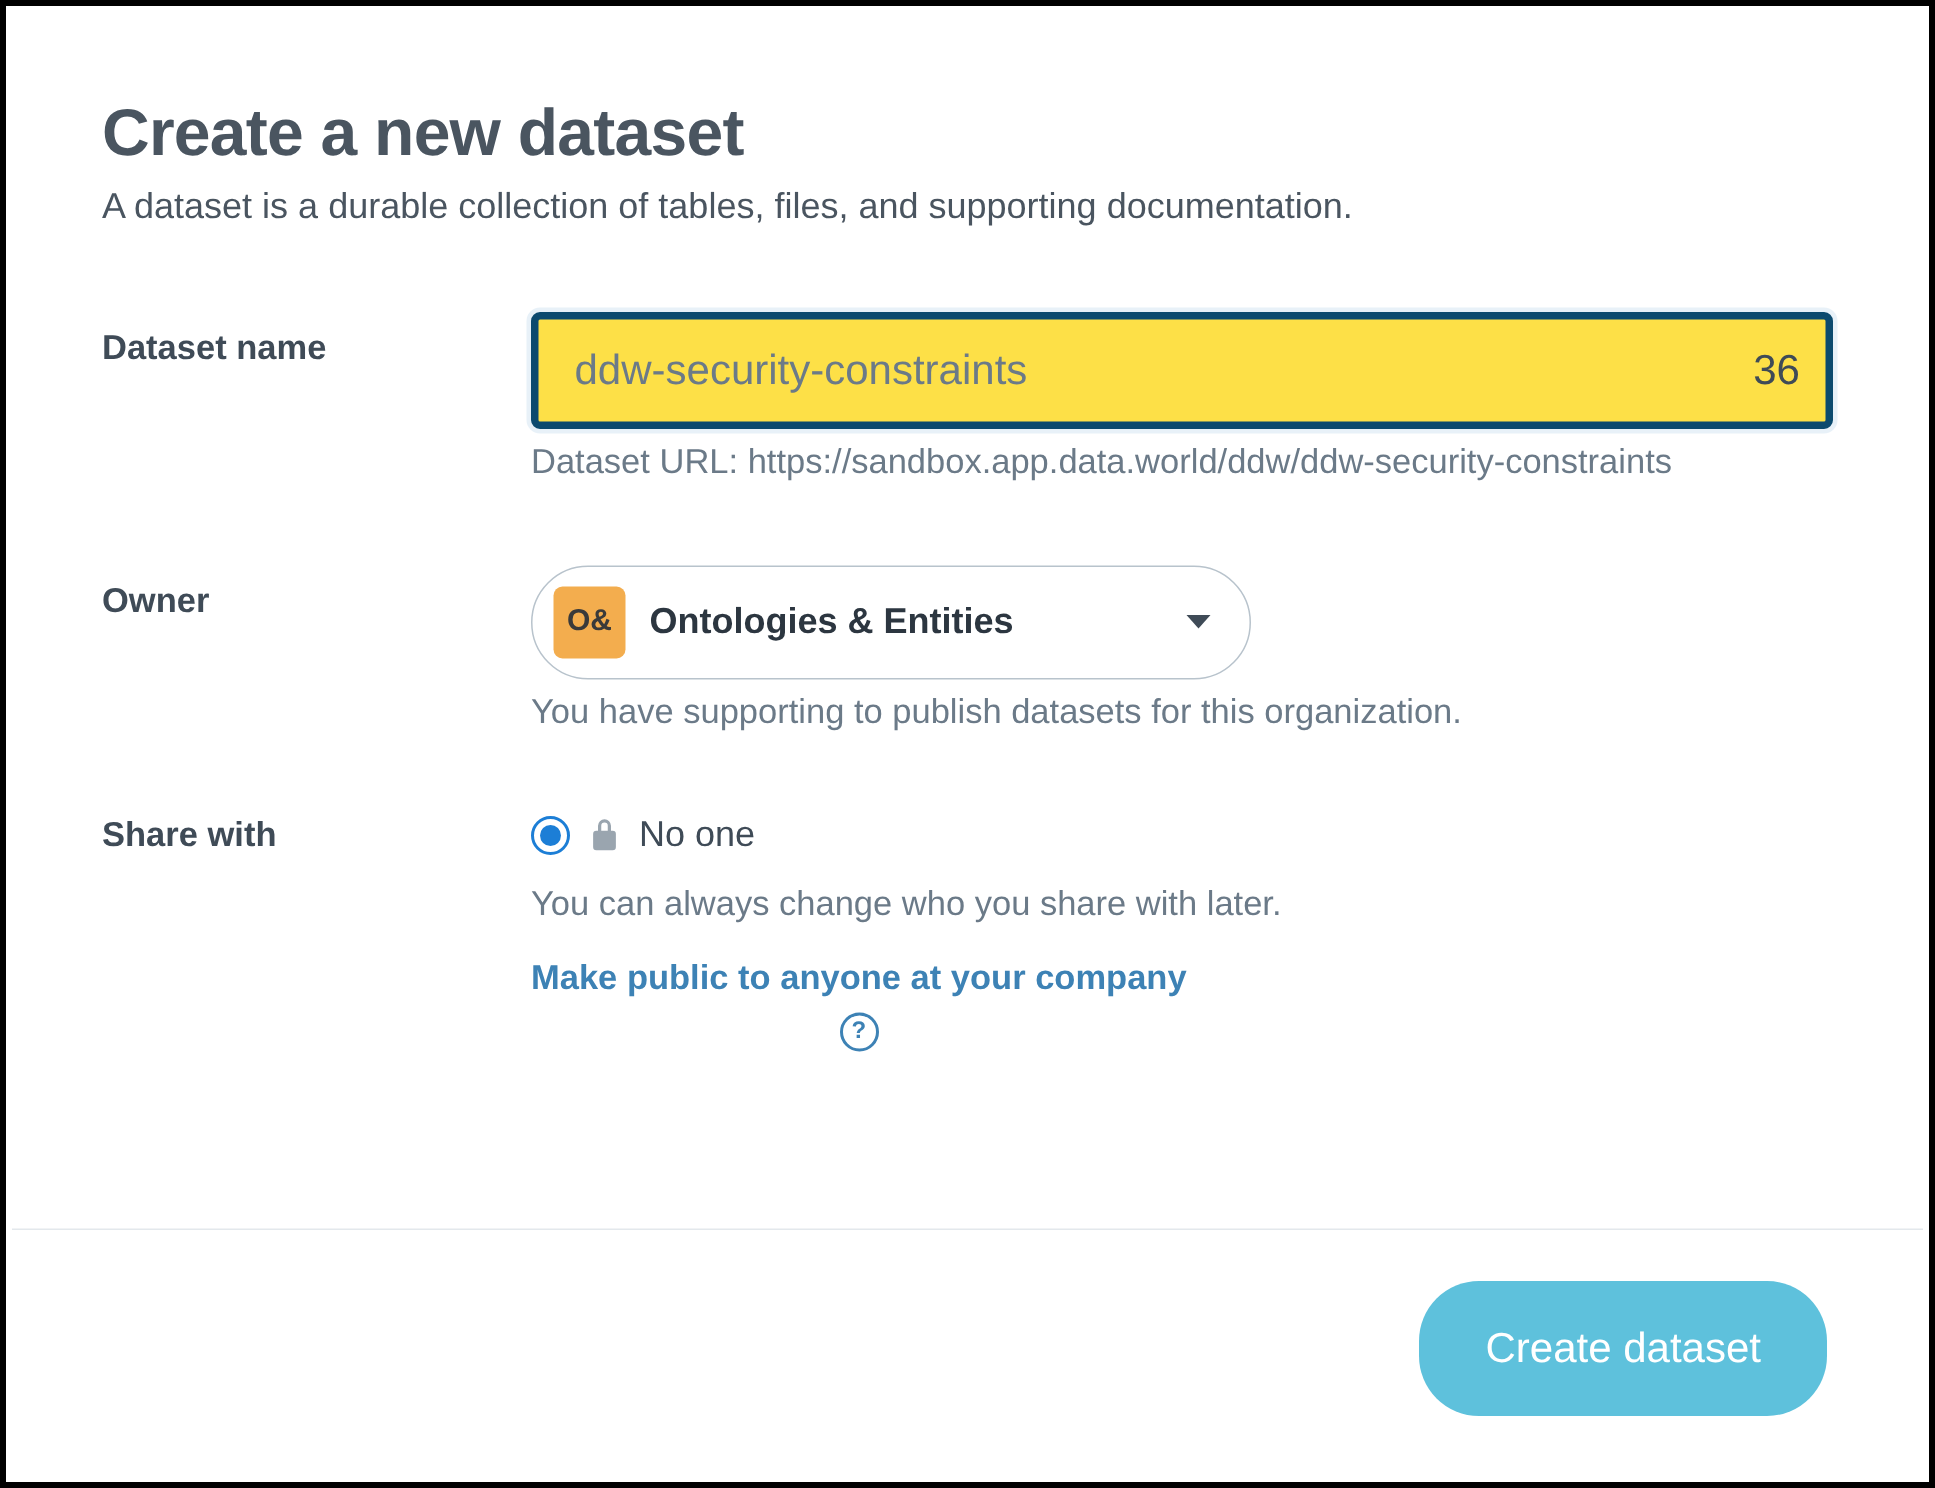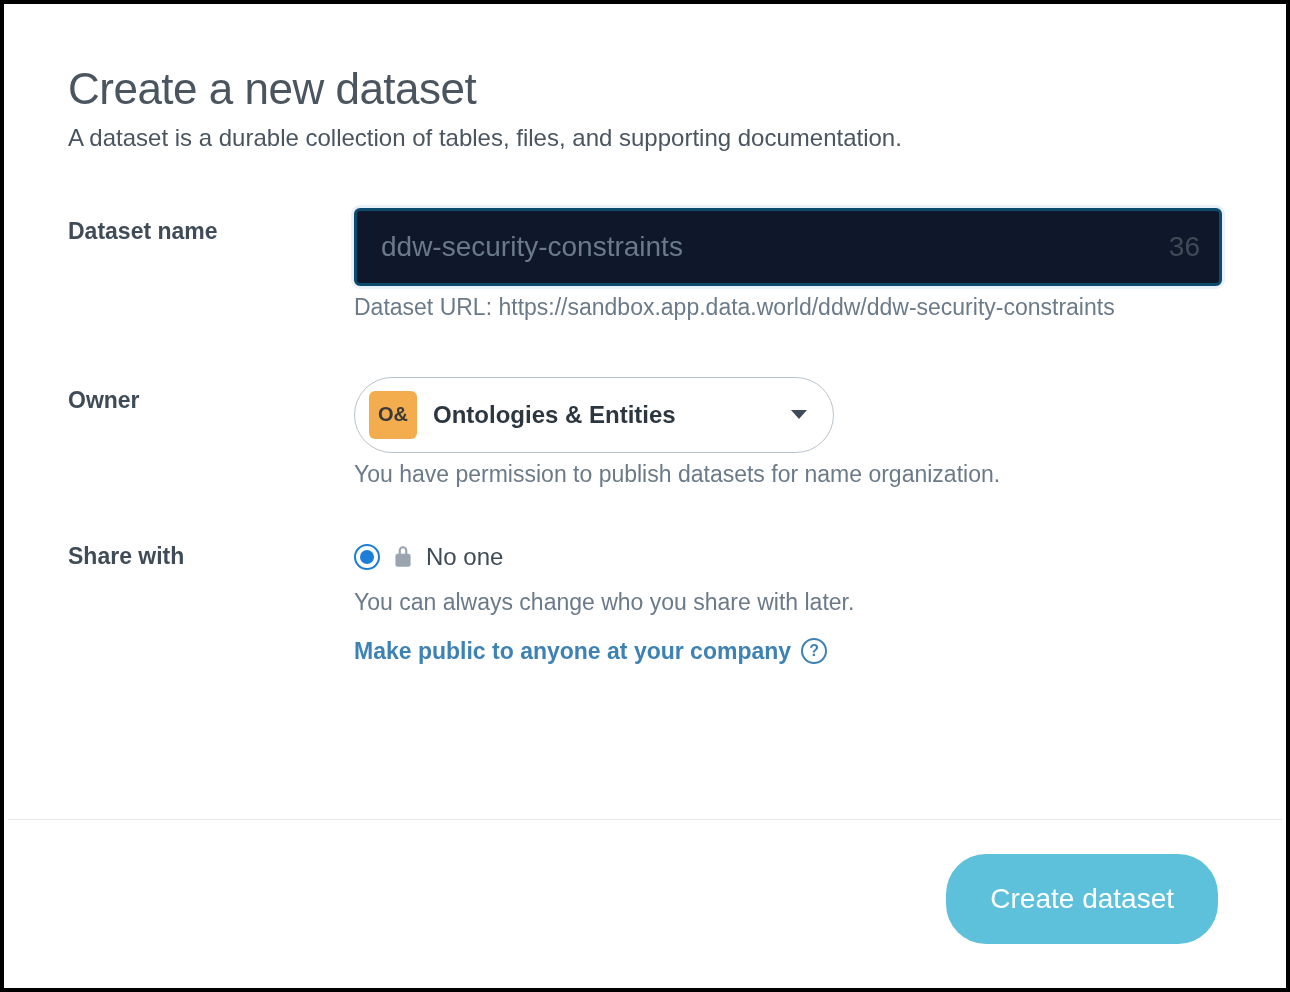--- a/index.html
+++ b/index.html
@@ -7,21 +7,21 @@
   body {
     font-family: -apple-system, BlinkMacSystemFont, "Segoe UI", Helvetica, Arial, sans-serif;
     background: #fff;
     border: 4px solid #000;
     padding: 60px 64px 0 64px;
     position: relative;
     color: #3f4b57;
   }
   .title {
     font-size: 44px;
-    font-weight: 400;
+    font-weight: 700;
     color: #4a5560;
     margin-bottom: 10px;
     letter-spacing: -0.5px;
   }
   .subtitle {
     font-size: 24px;
     color: #4a5560;
     margin-bottom: 56px;
   }
   .form-row {
@@ -40,26 +40,26 @@
   .form-control {
     flex: 1;
   }
   .input-wrap {
     position: relative;
     width: 100%;
   }
   .text-input {
     width: 100%;
     height: 78px;
-    border: 3px solid #0c4a6e;
+    border: 5px solid #0c4a6e;
     border-radius: 6px;
     padding: 0 70px 0 24px;
     font-size: 28px;
     color: #6b7a88;
-    background: #0f172a;
+    background: #fde047;
     box-shadow: 0 0 0 3px rgba(100,160,210,0.15);
   }
   .char-count {
     position: absolute;
     right: 22px;
     top: 50%;
     transform: translateY(-50%);
     font-size: 28px;
     color: #3f4b57;
   }
@@ -145,20 +145,21 @@
   }
   .link {
     color: #3d82b5;
     font-size: 23px;
     font-weight: 600;
     cursor: pointer;
     display: inline-flex;
     align-items: center;
     gap: 10px;
     margin-top: 18px;
+    flex-direction: column;
   }
   .help-circle {
     width: 26px; height: 26px;
     border: 2px solid #3d82b5;
     border-radius: 50%;
     display: inline-flex;
     align-items: center;
     justify-content: center;
     font-size: 16px;
     color: #3d82b5;
@@ -202,21 +203,21 @@
 </div>
 
 <div class="form-row">
   <div class="form-label">Owner</div>
   <div class="form-control">
     <div class="owner-select">
       <div class="owner-avatar">O&amp;</div>
       <div class="owner-name">Ontologies &amp; Entities</div>
       <div class="caret"></div>
     </div>
-    <p class="hint">You have permission to publish datasets for name organization.</p>
+    <p class="hint">You have supporting to publish datasets for this organization.</p>
   </div>
 </div>
 
 <div class="form-row" style="margin-bottom:15px">
   <div class="form-label" style="padding-top:0">Share with</div>
   <div class="form-control">
     <div class="radio-row">
       <span class="radio-group">
         <span class="radio checked"></span>
         <span class="lock-icon">

